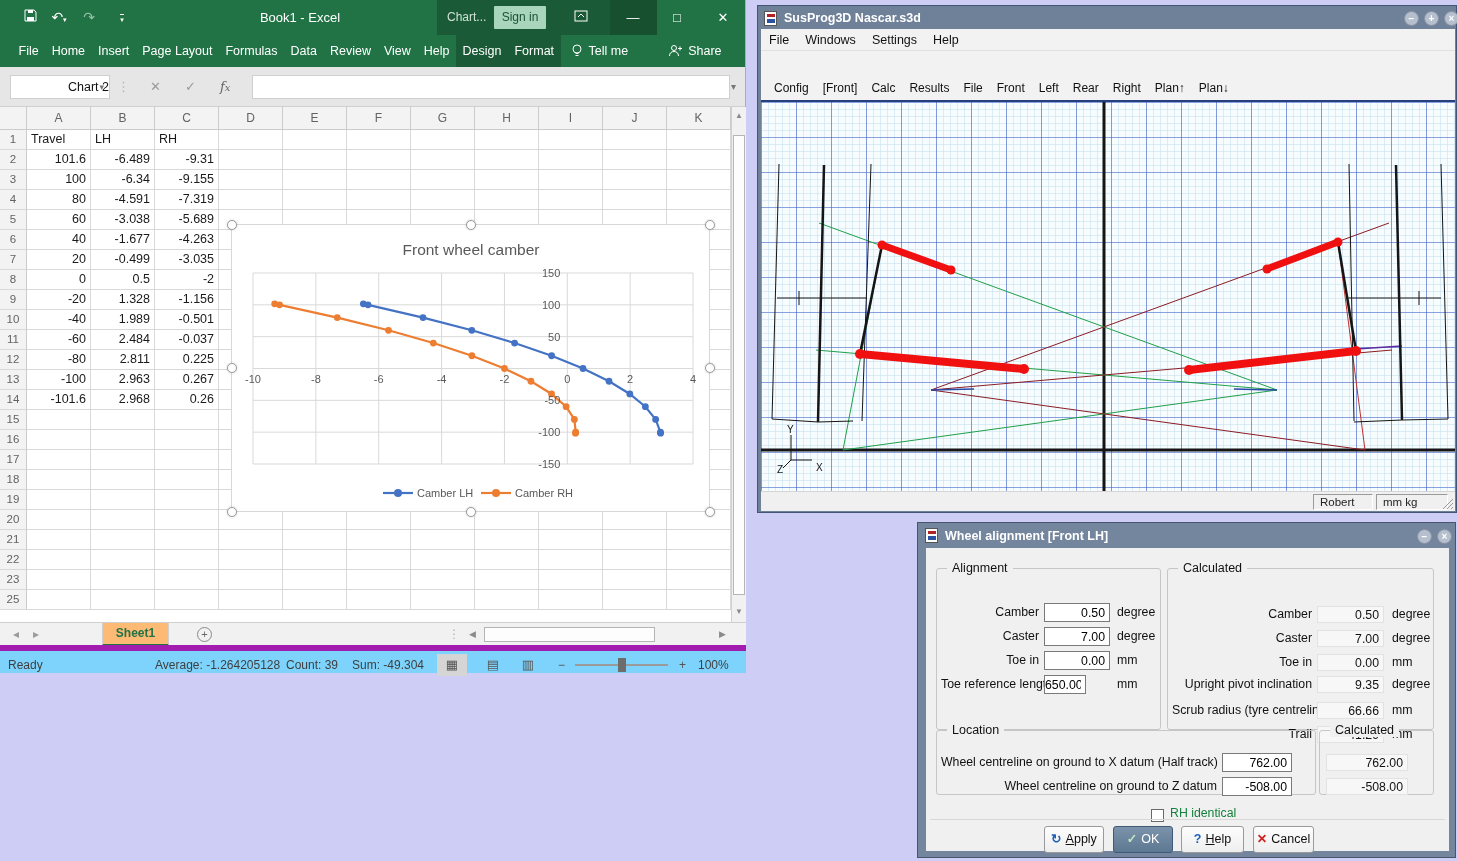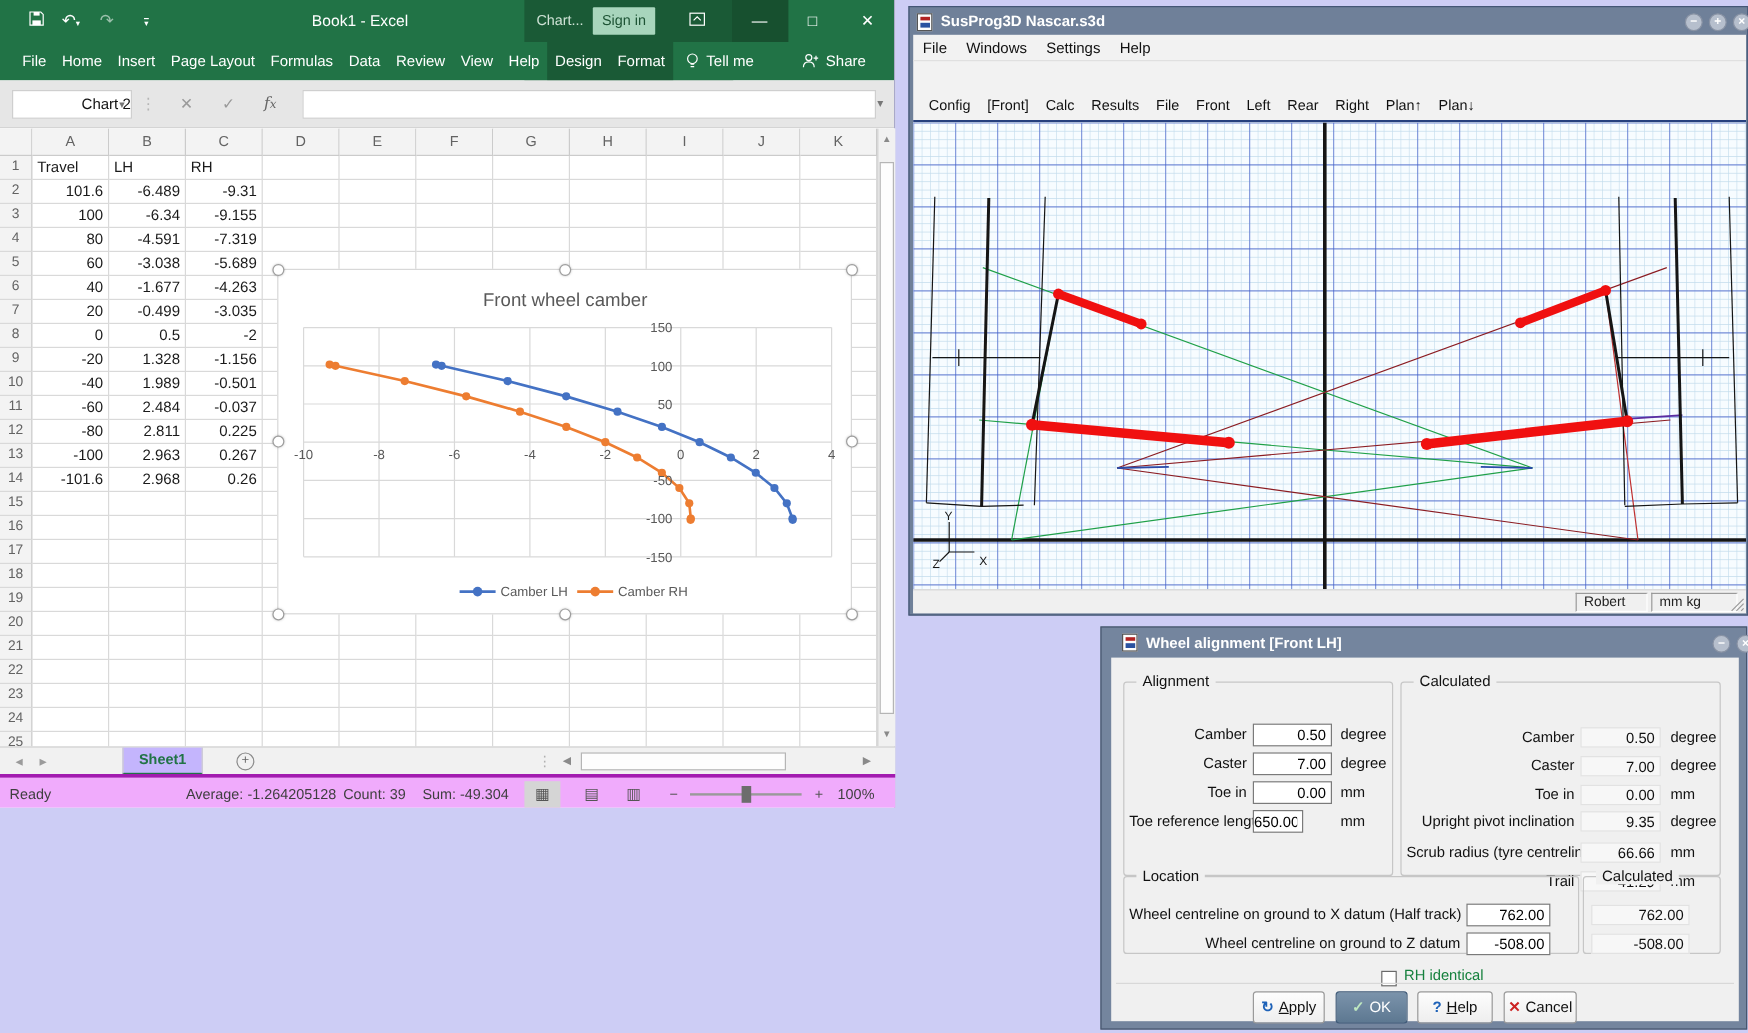--- a/index.html
+++ b/index.html
@@ -38,25 +38,25 @@
   .ctxt { text-align:left; padding-left:4px; }
 
   #xl-chart { left:231px; top:117px; width:479px; height:288px; background:#fff; border:1px solid #d8d8d8; overflow:visible; }
   .handle { position:absolute; width:10px; height:10px; border-radius:50%; background:#fff; border:1px solid #9e9e9e; box-shadow:0 0 2px rgba(0,0,0,.25); }
 
   #xl-vscroll { left:731px; top:0; width:15px; height:515px; background:#f1f1f1; border-left:1px solid #d0d0d0; }
   .sbtn { position:absolute; color:#8a8a8a; font-size:8px; width:100%; text-align:center; }
   #xl-vthumb { left:1px; top:28px; width:12px; height:460px; background:#fdfdfd; border:1px solid #b5b5b5; }
 
   #xl-sheetbar { left:0; top:622px; width:746px; height:23px; background:#f1f1f1; border-top:1px solid #cfcfcf; font-size:12px; color:#666; }
-  #xl-sheettab { left:102px; top:0; width:67px; height:23px; background:#c4b5fd; border-left:1px solid #cfcfcf; border-right:1px solid #cfcfcf; border-bottom:2px solid #217346; color:#217346; font-weight:bold; text-align:center; line-height:21px; }
+  #xl-sheettab { left:102px; top:0; width:67px; height:23px; background:#fdba74; border-left:1px solid #cfcfcf; border-right:1px solid #cfcfcf; border-bottom:2px solid #217346; color:#217346; font-weight:bold; text-align:center; line-height:21px; }
   #xl-addsheet { left:197px; top:4px; width:15px; height:15px; border:1px solid #8a8a8a; border-radius:50%; color:#666; text-align:center; line-height:13px; font-size:11px; }
   #xl-hscroll-thumb { left:484px; top:4px; width:171px; height:15px; background:#fdfdfd; border:1px solid #b5b5b5; }
 
-  #xl-status { left:0; top:645px; width:746px; height:28px; background:#f0abfc; border-top:3px solid #a21caf; font-size:12px; color:#3f3f3f; }
+  #xl-status { left:0; top:645px; width:746px; height:28px; background:#7dd3fc; border-top:6px solid #a21caf; font-size:12px; color:#3f3f3f; }
   .stitem { position:absolute; top:0; height:28px; line-height:28px; }
   .vicon { position:absolute; top:3px; width:30px; height:22px; text-align:center; line-height:22px; color:#555; font-size:13px; }
   #xl-zoomtrack { left:575px; top:13px; width:93px; height:2px; background:#9a9a9a; }
   #xl-zoomthumb { left:618px; top:7px; width:8px; height:14px; background:#6d6d6d; }
 
   
   #sp { left:757px; top:5px; width:700px; height:508px; background:#6f8099; border:1px solid #445676; }
   #sp-title { left:2px; top:2px; right:2px; height:21px; color:#fff; font-size:12.5px; font-weight:bold; line-height:21px; }
   .appicon { position:absolute; width:13px; height:15px; background:#fdfdfd; border:1px solid #555; }
   .appicon:before { content:""; position:absolute; left:2px; top:2px; width:8px; height:3px; background:#b22222; }
@@ -69,21 +69,21 @@
   .tbtn { float:left; font-size:12px; color:#111; background:#fbfbfb; border:1px solid #b3b3b3; border-radius:3px; padding:3px 8px; margin-right:5px; }
   .tbtn.active { background:#fff; border:1px solid #6f6f6f; box-shadow:inset 0 0 0 1px #d7d7d7; }
   #sp-tb2 { left:0; top:49px; width:100%; height:22px; padding-left:6px; }
   .tflat { float:left; font-size:12px; color:#111; padding:3px 7px; }
   #sp-draw { left:0; top:71px; width:694px; height:391px; background:#f7fcff; border-top:2px solid #26407e; }
   #sp-status { left:0; top:462px; width:694px; height:20px; background:#f0f0f0; border-top:1px solid #d5d5d5; font-size:11.5px; color:#222; }
   .scell { position:absolute; top:2px; height:16px; line-height:15px; border:1px solid; border-color:#9a9a9a #fff #fff #9a9a9a; padding:0 6px; }
 
   
   #dlg { left:917px; top:522px; width:539px; height:336px; background:#74859e; border:1px solid #47566e; }
-  #dlg-title { left:12px; top:2px; right:2px; height:23px; color:#fff; font-size:12.5px; font-weight:bold; line-height:23px; }
+  #dlg-title { left:2px; top:2px; right:2px; height:23px; color:#fff; font-size:12.5px; font-weight:bold; line-height:23px; }
   #dlg-content { left:8px; top:25px; width:523px; height:303px; background:#f0f0f0; }
   .grp { position:absolute; border:1px solid #c6c6c6; border-radius:3px; }
   .grp > .grplabel { position:absolute; top:-8px; left:10px; background:#f0f0f0; padding:0 5px; font-size:12.5px; color:#111; }
   .drow { position:absolute; height:18px; }
   .dlabel { position:absolute; font-size:12.3px; color:#111; text-align:right; line-height:18px; white-space:nowrap; }
   .dinput { position:absolute; height:19px; background:#fff; border:1px solid #7a7a7a; font-size:12.3px; text-align:right; padding-right:4px; font-family:"Liberation Sans",sans-serif; }
   .dcalc { position:absolute; height:17px; background:#f7f7f7; border:1px solid #e2e2e2; font-size:12.3px; text-align:right; padding-right:4px; line-height:16px; color:#111; }
   .dunit { position:absolute; font-size:12.3px; color:#111; line-height:18px; }
   #dlg-sep { left:4px; top:271px; width:515px; height:1px; background:#d8d8d8; }
   .dbtn { position:absolute; top:278px; height:27px; background:linear-gradient(#fdfdfd,#eee); border:1px solid #9a9a9a; border-radius:3px; font-size:12.5px; color:#111; text-align:center; line-height:25px; }
@@ -491,34 +491,20 @@
             <div class="cell cnum"></div>
             <div class="cell cnum"></div>
             <div class="cell cnum"></div>
             <div class="cell cnum"></div>
             <div class="cell cnum"></div>
             <div class="cell cnum"></div>
             <div class="cell cnum"></div>
           </div>
           <div class="grow">
             <div class="rnum">23</div>
-            <div class="cell cnum"></div>
-            <div class="cell cnum"></div>
-            <div class="cell cnum"></div>
-            <div class="cell cnum"></div>
-            <div class="cell cnum"></div>
-            <div class="cell cnum"></div>
-            <div class="cell cnum"></div>
-            <div class="cell cnum"></div>
-            <div class="cell cnum"></div>
-            <div class="cell cnum"></div>
-            <div class="cell cnum"></div>
-          </div>
-          <div class="grow">
-            <div class="rnum">24</div>
             <div class="cell cnum"></div>
             <div class="cell cnum"></div>
             <div class="cell cnum"></div>
             <div class="cell cnum"></div>
             <div class="cell cnum"></div>
             <div class="cell cnum"></div>
             <div class="cell cnum"></div>
             <div class="cell cnum"></div>
             <div class="cell cnum"></div>
             <div class="cell cnum"></div>

